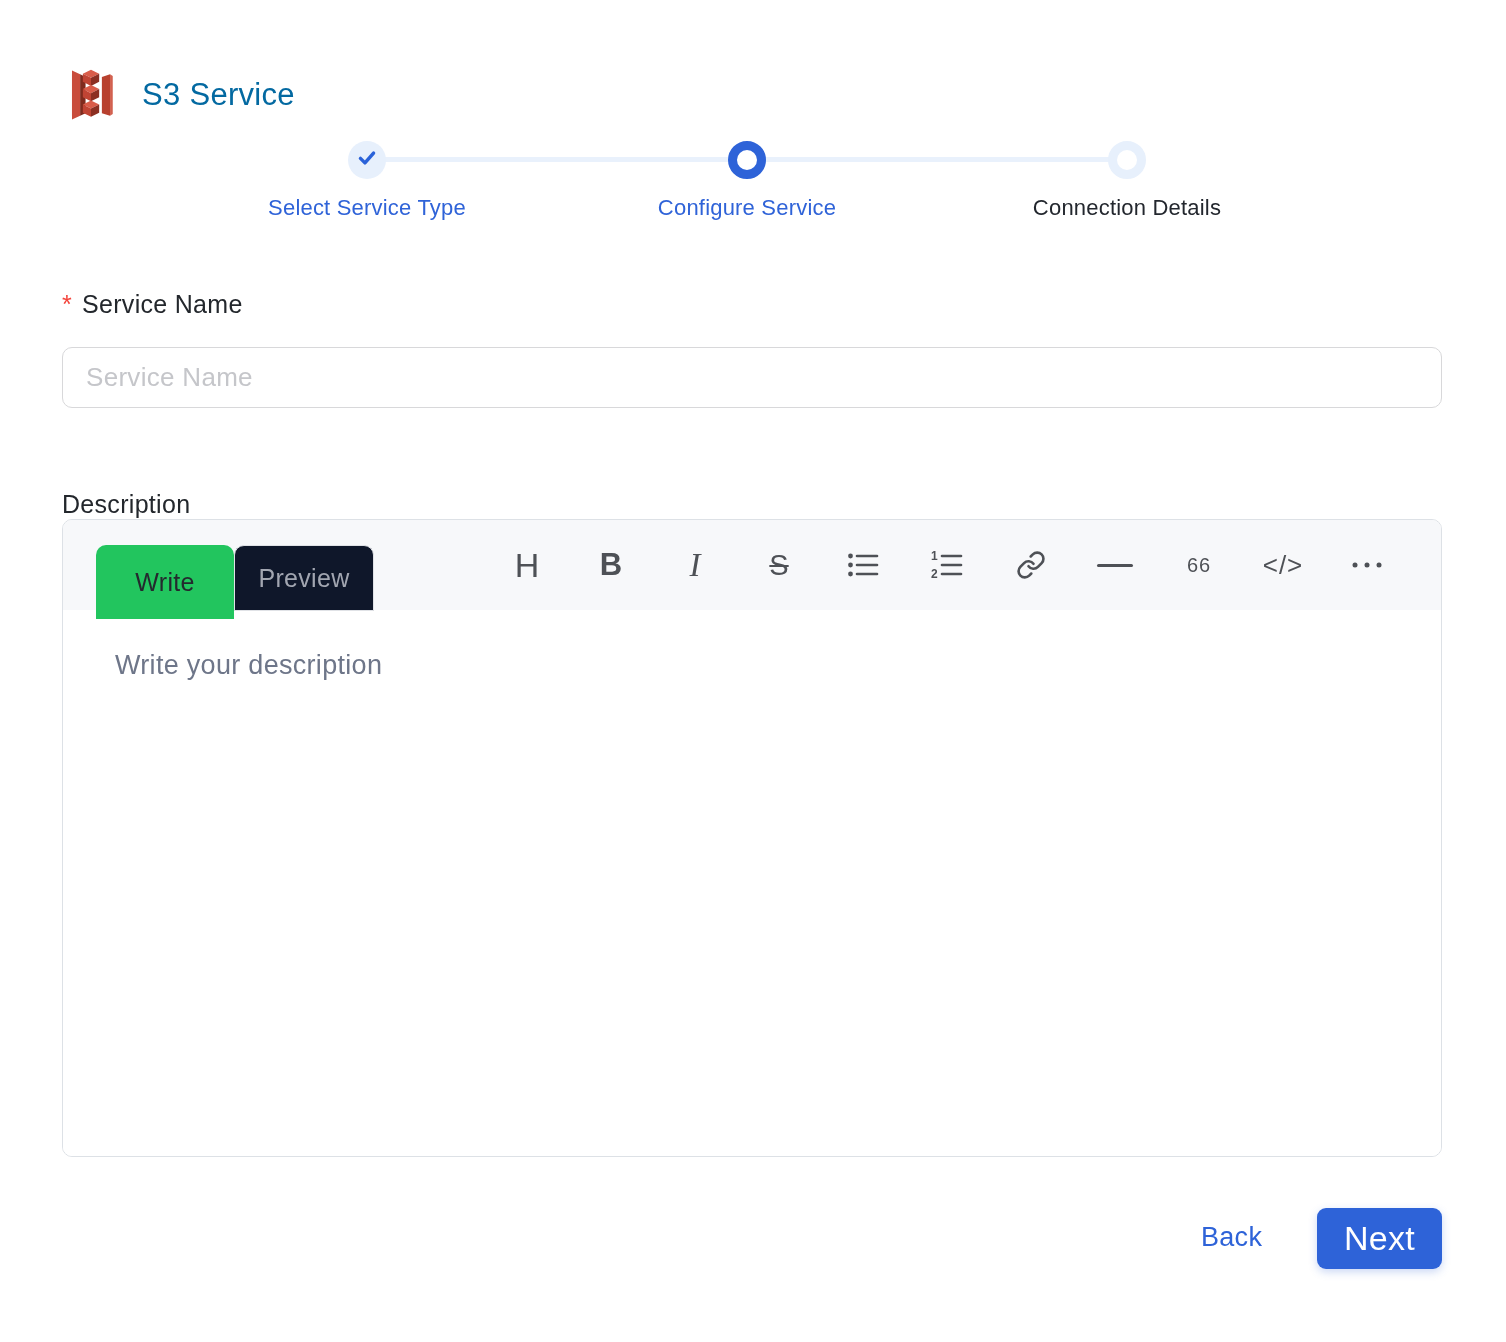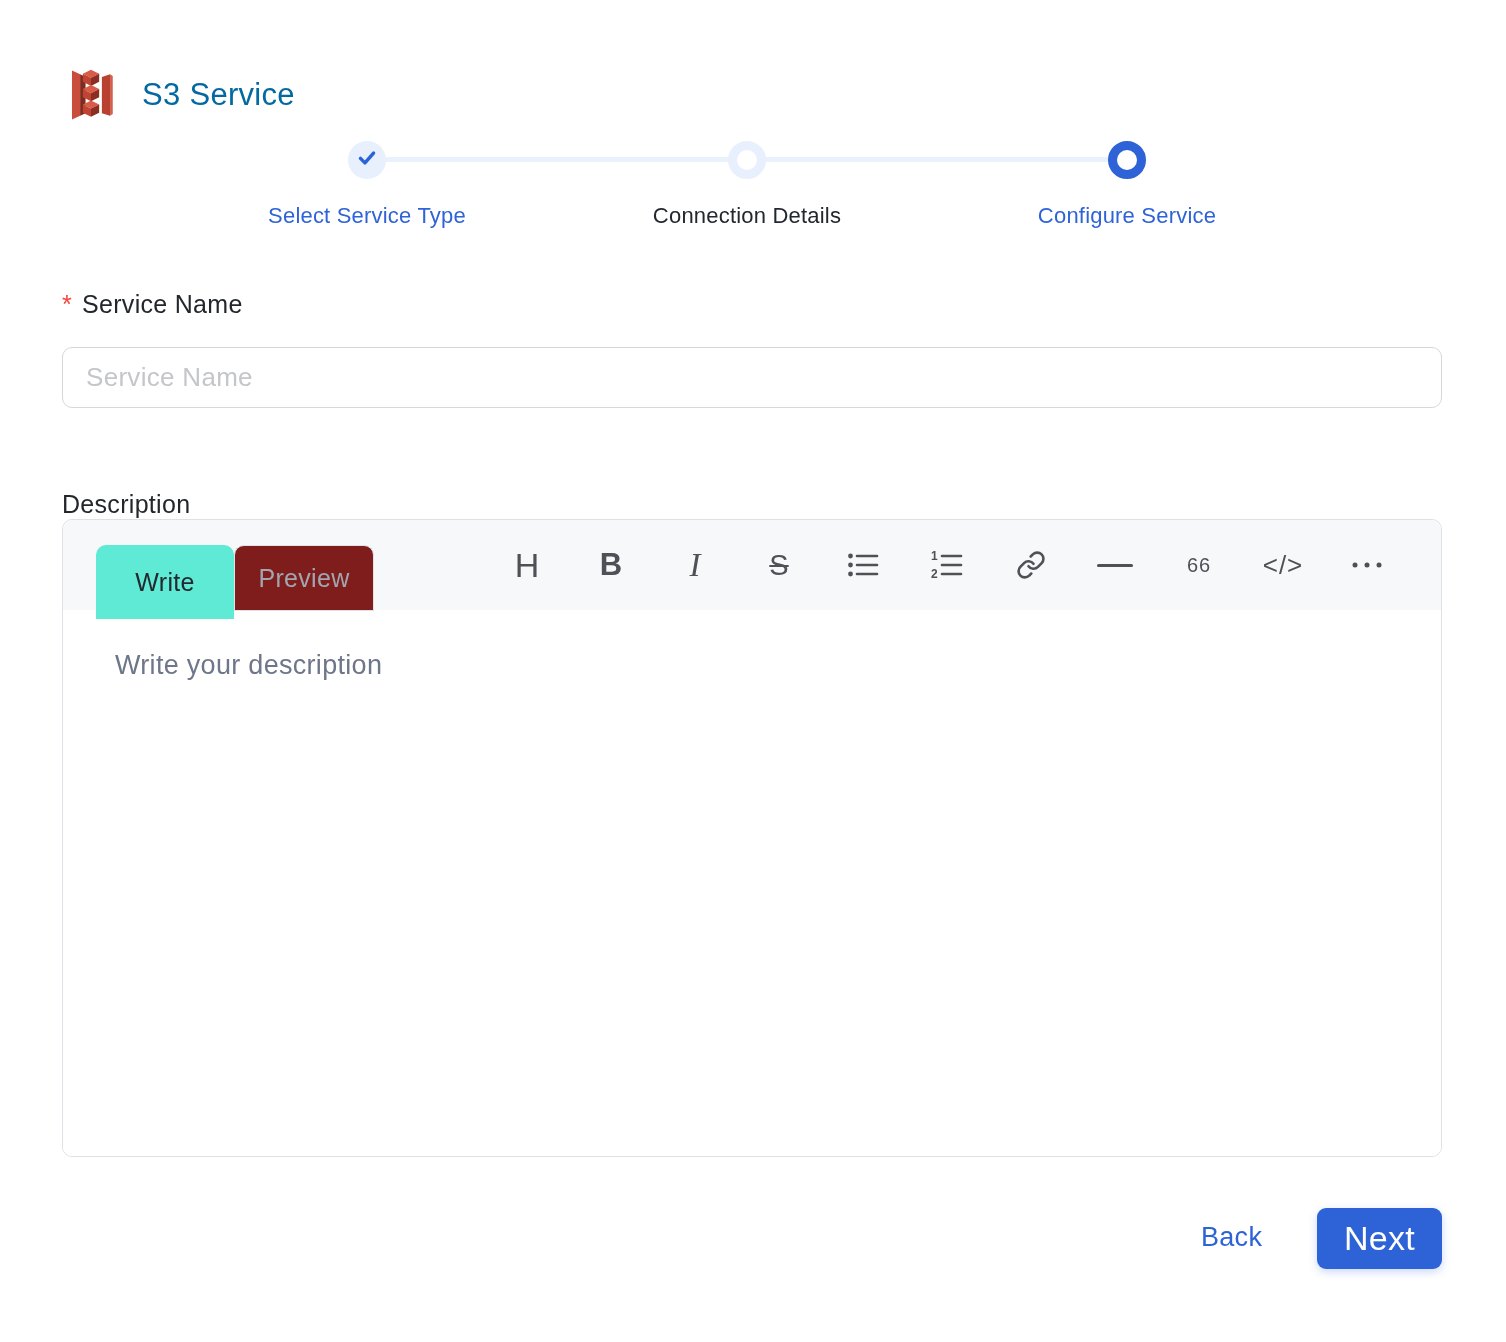--- a/index.html
+++ b/index.html
@@ -14,41 +14,41 @@
 
   
   .stepper { position:absolute; left:177px; top:138px; width:1140px; height:105px; }
   .track { position:absolute; left:190px; top:19px; width:760px; height:5px; background:#E9F1FC; border-radius:3px; }
   .steps { position:relative; display:flex; }
   .step { width:380px; display:flex; flex-direction:column; align-items:center; cursor:pointer; }
   .dot { width:38px; height:38px; border-radius:50%; margin-top:3px; display:flex; align-items:center; justify-content:center; position:relative; z-index:2; }
   .dot.completed { background:#E7F0FC; }
   .dot.active { background:#fff; border:9px solid #2E63D8; }
   .dot.pending { background:#fff; border:9px solid #E7F0FC; }
-  .step-label { margin-top:24px; font-size:22px; letter-spacing:.2px; }
+  .step-label { margin-top:16px; font-size:22px; letter-spacing:.2px; }
   .step-label.blue { color:#2F63D8; }
   .step-label.dark { color:#23272E; }
 
   
   .field-label { position:absolute; left:62px; font-size:25px; letter-spacing:.3px; color:#23272C; display:flex; gap:10px; }
   .req { color:#F4443B; }
 
   
   .svc-input { position:absolute; left:62px; top:347px; width:1380px; height:61px;
     border:1px solid #D8D8DA; border-radius:10px; padding:0 23px; font-size:26px; letter-spacing:.3px;
     color:#2a2e33; font-family:"Liberation Sans", sans-serif; outline:none; background:#fff; }
   .svc-input::placeholder { color:#C5C6CA; }
 
   
   .editor { position:absolute; left:62px; top:519px; width:1380px; height:638px;
     border:1px solid #DDE1E6; border-radius:10px; background:#fff; }
   .ed-header { position:absolute; top:0; left:0; right:0; height:90px; background:#F7F8FA; border-radius:9px 9px 0 0; }
   .tab { position:absolute; display:flex; align-items:center; justify-content:center; font-size:25px; letter-spacing:.3px; cursor:pointer; }
-  .tab-write { left:33px; top:25px; width:138px; height:74px; background:#5eead4; border-radius:10px 10px 0 0; z-index:3; color:#24292E; font-weight:500; }
-  .tab-preview { left:171px; top:25px; width:140px; height:66px; background:#7f1d1d; border:1px solid #E0E2E6; border-radius:10px 10px 0 0; color:#A2A6B1; z-index:2; }
+  .tab-write { left:33px; top:25px; width:138px; height:74px; background:#22c55e; border-radius:10px 10px 0 0; z-index:3; color:#24292E; font-weight:500; }
+  .tab-preview { left:171px; top:25px; width:140px; height:66px; background:#0f172a; border:1px solid #E0E2E6; border-radius:10px 10px 0 0; color:#A2A6B1; z-index:2; }
   .toolbar { position:absolute; left:422px; top:0; height:90px; display:flex; align-items:center; z-index:1; }
   .tb { width:84px; height:62px; display:flex; align-items:center; justify-content:center; color:#4E5156; cursor:pointer; }
   .g-h  { font-size:34px; font-weight:400; }
   .g-b  { font-size:31px; font-weight:800; }
   .g-i  { font-family:"Liberation Serif", serif; font-style:italic; font-size:33px; }
   .g-s  { font-size:29px; text-decoration:line-through; }
   .g-quote { font-size:20px; font-weight:400; letter-spacing:1px; }
   .g-code  { font-size:26px; font-weight:500; letter-spacing:1px; }
   .g-hr { width:36px; height:3px; background:currentColor; border-radius:2px; }
   .tb svg { display:block; }
@@ -102,26 +102,26 @@
         <div class="dot completed">
           <span>
             <svg width="20" height="18" viewBox="0 0 24 22" fill="none">
               <path d="M4 11.5 L9.5 17 L20 5" stroke="#2A62D9" stroke-width="4.2" stroke-linecap="round" stroke-linejoin="round"></path>
             </svg>
           </span>
         </div>
         <div class="step-label blue">Select Service Type</div>
       </div>
       <div class="step">
+        <div class="dot active"></div>
+        <div class="step-label blue">Configure Service</div>
+      </div>
+      <div class="step">
         <div class="dot pending"></div>
         <div class="step-label dark">Connection Details</div>
-      </div>
-      <div class="step">
-        <div class="dot active"></div>
-        <div class="step-label blue">Configure Service</div>
       </div>
     </div>
   </div>
 
   <div class="field-label" style="top:290px;">
     <span class="req">*</span>
     <span>Service Name</span>
   </div>
   <input class="svc-input" type="text" placeholder="Service Name" style="">
 

